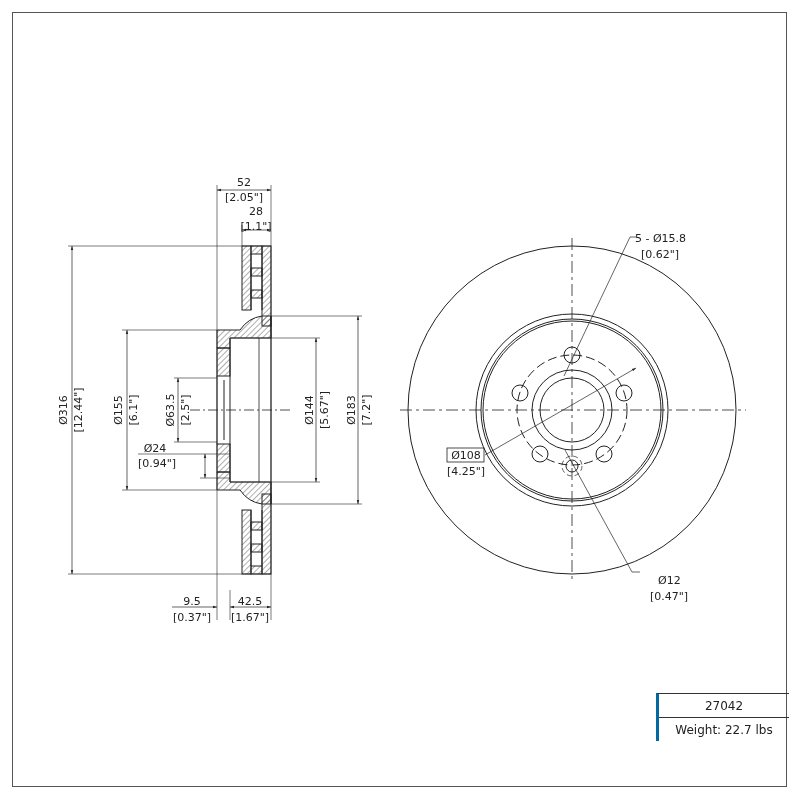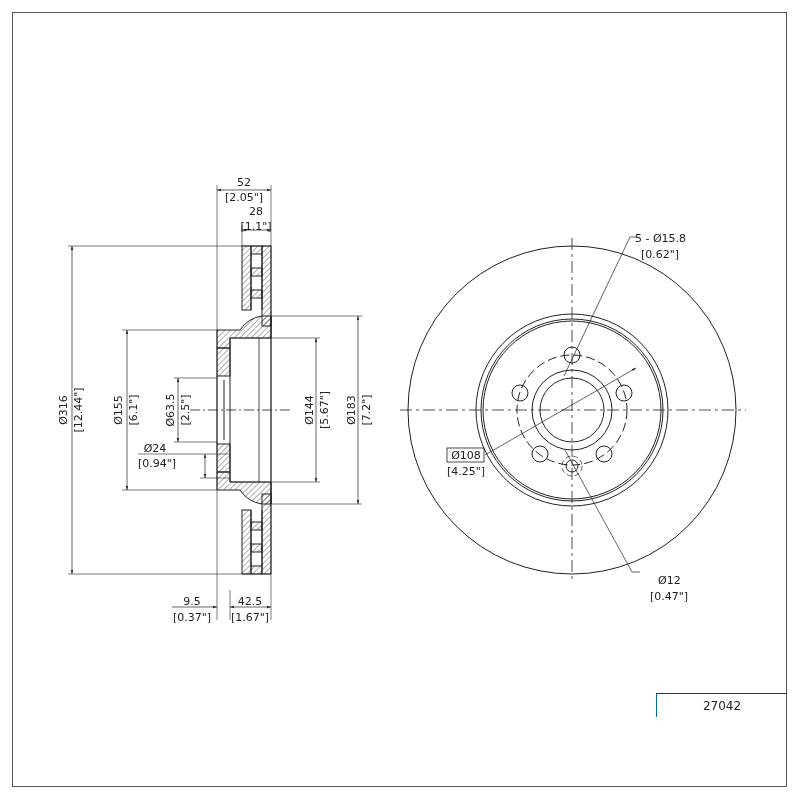--- a/index.html
+++ b/index.html
@@ -2,21 +2,21 @@
 <html><head>
 <meta charset="utf-8">
 <style>
   html, body { margin: 0; padding: 0; background: #ffffff; }
   body { width: 800px; height: 800px; position: relative; overflow: hidden;
          font-family: "DejaVu Sans", sans-serif; color: #222; }
   #sheet { position: absolute; left: 0; top: 0; width: 800px; height: 800px; }
   svg text { font-family: "DejaVu Sans", sans-serif; fill: #222; }
   .dim { font-size: 11px; }
   .tb { position: absolute; left: 656px; top: 693px; width: 130px;
-        border-left: 1px solid #0369a1; border-top: 1px solid #333; }
+        border-left: 3px solid #0369a1; border-top: 1px solid #333; }
   .tb-row { height: 23px; border-bottom: 1px solid #333; display: flex;
             align-items: center; justify-content: center; font-size: 12px;
             color: #222; white-space: nowrap; }
   .tb-row:last-child { border-bottom: none; }
 </style>
 </head>
 <body>
 
 <svg id="sheet" viewBox="0 0 800 800" xmlns="http://www.w3.org/2000/svg">
   <defs>
@@ -150,13 +150,14 @@
     <rect x="447" y="448" width="37" height="14" fill="none" stroke="#222" stroke-width="0.8"></rect>
     <text class="dim" x="466" y="459" text-anchor="middle">Ø108</text>
     <text class="dim" x="466" y="475" text-anchor="middle">[4.25"]</text>
     <text class="dim" x="658" y="584">Ø12</text>
     <text class="dim" x="650" y="600">[0.47"]</text>
   </g>
 </svg>
 
 <div class="tb">
   <div class="tb-row">27042</div>
+  <div class="tb-row">Weight: 22.7 lbs</div>
 </div>
 
 </body></html>

